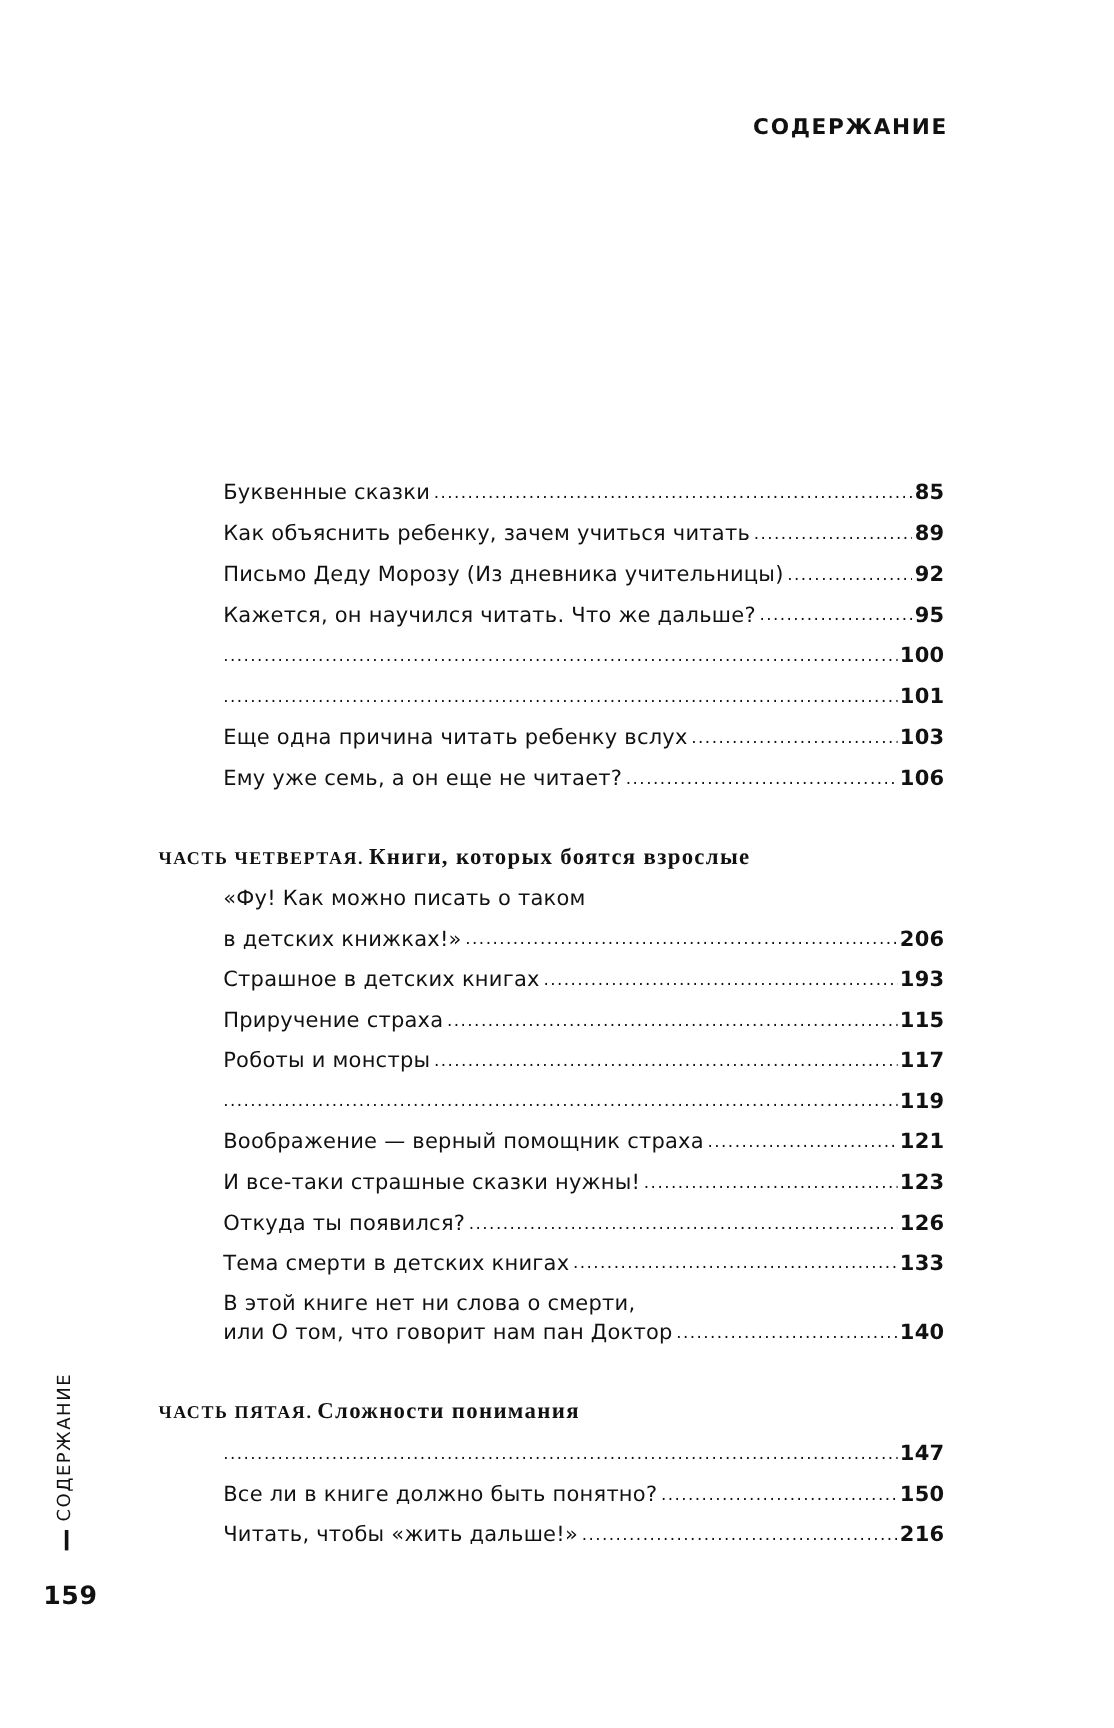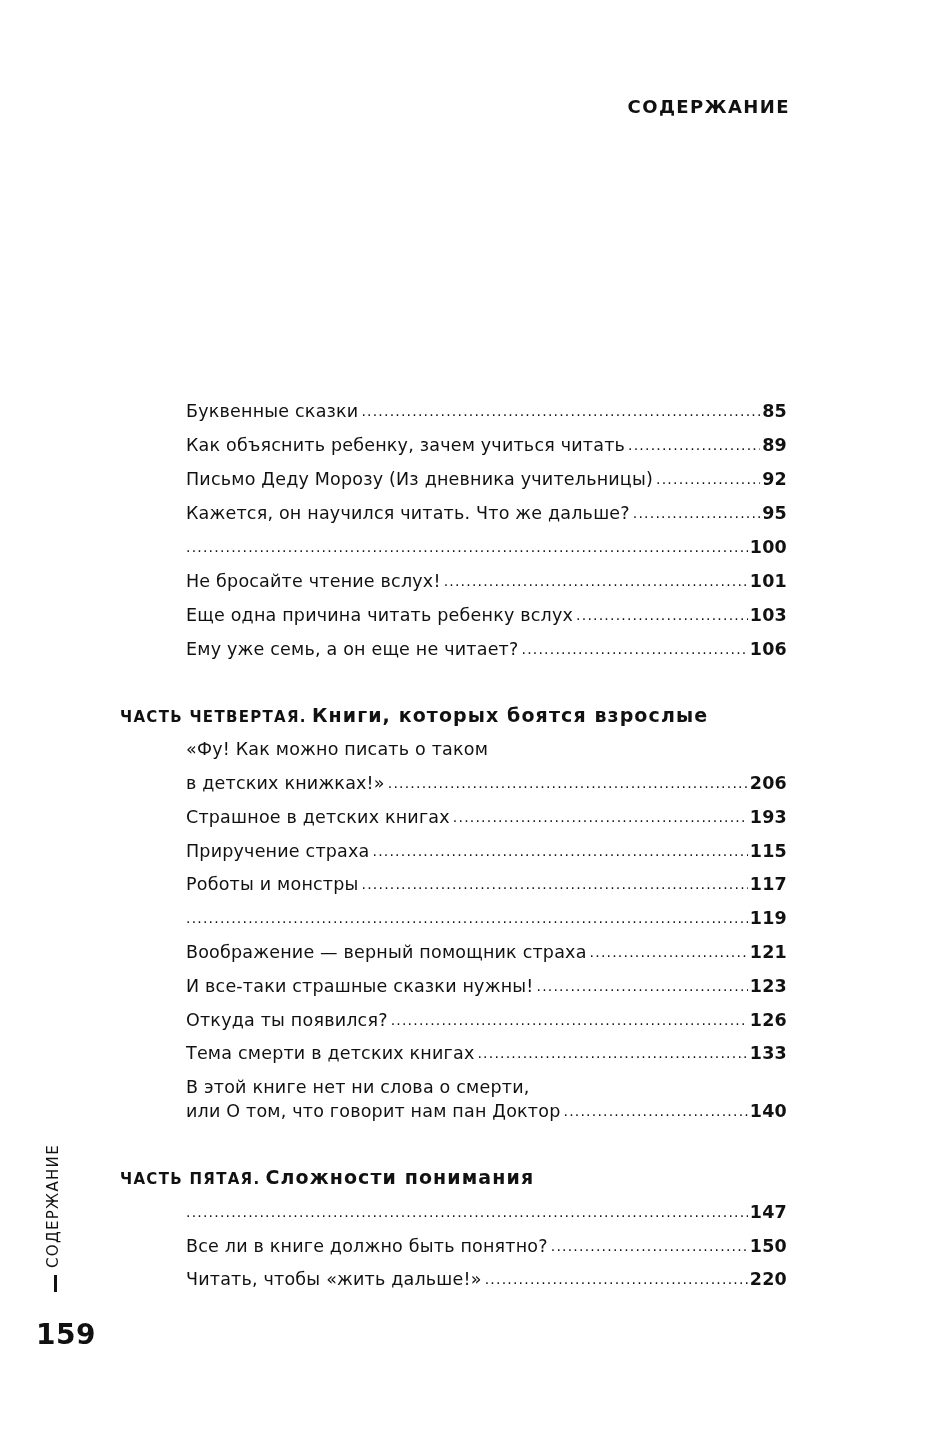--- a/index.html
+++ b/index.html
@@ -24,34 +24,34 @@
   }
   .entry .dots::before {
     content: "................................................................................................................................................";
   }
   .entry .page { font-weight: bold; white-space: nowrap; padding-left: 2px; }
   .entry-line1 {
     position: absolute; left: 186px; font-size: 17.5px; line-height: 24px; white-space: nowrap;
     letter-spacing: 0.2px;
   }
   .part {
-    position: absolute; left: 120px; white-space: nowrap; line-height: 26px;
+    position: absolute; left: 132px; white-space: nowrap; line-height: 26px; font-family: Liberation Serif, serif;
   }
   .part .part-label { font-size: 15px; font-weight: bold; letter-spacing: 1.3px; }
   .part .part-title { font-size: 19px; font-weight: bold; letter-spacing: 1.1px; }
   .side-label {
     position: absolute; left: 44px; top: 1118px; width: 24px; height: 150px;
     writing-mode: vertical-rl; transform: rotate(180deg);
     font-size: 15px; letter-spacing: 1.3px; text-align: left;
   }
   .side-bar {
     position: absolute; left: 54px; top: 1275px; width: 3px; height: 17px; background: #111111;
   }
   .page-number {
-    position: absolute; left: 36px; top: 1318px; font-size: 28px; font-weight: bold; letter-spacing: 0.5px;
+    position: absolute; left: 36px; top: 1318px; font-size: 21px; font-weight: bold; letter-spacing: 0.5px;
   }
 </style>
 </head>
 <body>
 
 <div class="page-header">СОДЕРЖАНИЕ</div>
 
 <div class="toc">
 
   <div class="entry" style="top:399px">
@@ -72,21 +72,20 @@
   <div class="entry" style="top:501px">
     <span class="title">Кажется, он научился читать. Что же дальше?</span>
     <span class="dots"></span>
     <span class="page">95</span>
   </div>
   <div class="entry" style="top:535px">
     <span class="dots"></span>
     <span class="page">100</span>
   </div>
   <div class="entry" style="top:569px">
-    <span class="title">Не бросайте чтение вслух!</span>
     <span class="dots"></span>
     <span class="page">101</span>
   </div>
   <div class="entry" style="top:603px">
     <span class="title">Еще одна причина читать ребенку вслух</span>
     <span class="dots"></span>
     <span class="page">103</span>
   </div>
   <div class="entry" style="top:637px">
     <span class="title">Ему уже семь, а он еще не читает?</span>
@@ -160,19 +159,19 @@
     <span class="page">147</span>
   </div>
   <div class="entry" style="top:1234px">
     <span class="title">Все ли в книге должно быть понятно?</span>
     <span class="dots"></span>
     <span class="page">150</span>
   </div>
   <div class="entry" style="top:1267px">
     <span class="title">Читать, чтобы «жить дальше!»</span>
     <span class="dots"></span>
-    <span class="page">220</span>
+    <span class="page">216</span>
   </div>
 </div>
 
 <div class="side-label">СОДЕРЖАНИЕ</div>
 <div class="side-bar"></div>
 <div class="page-number">159</div>
 
 </body></html>

